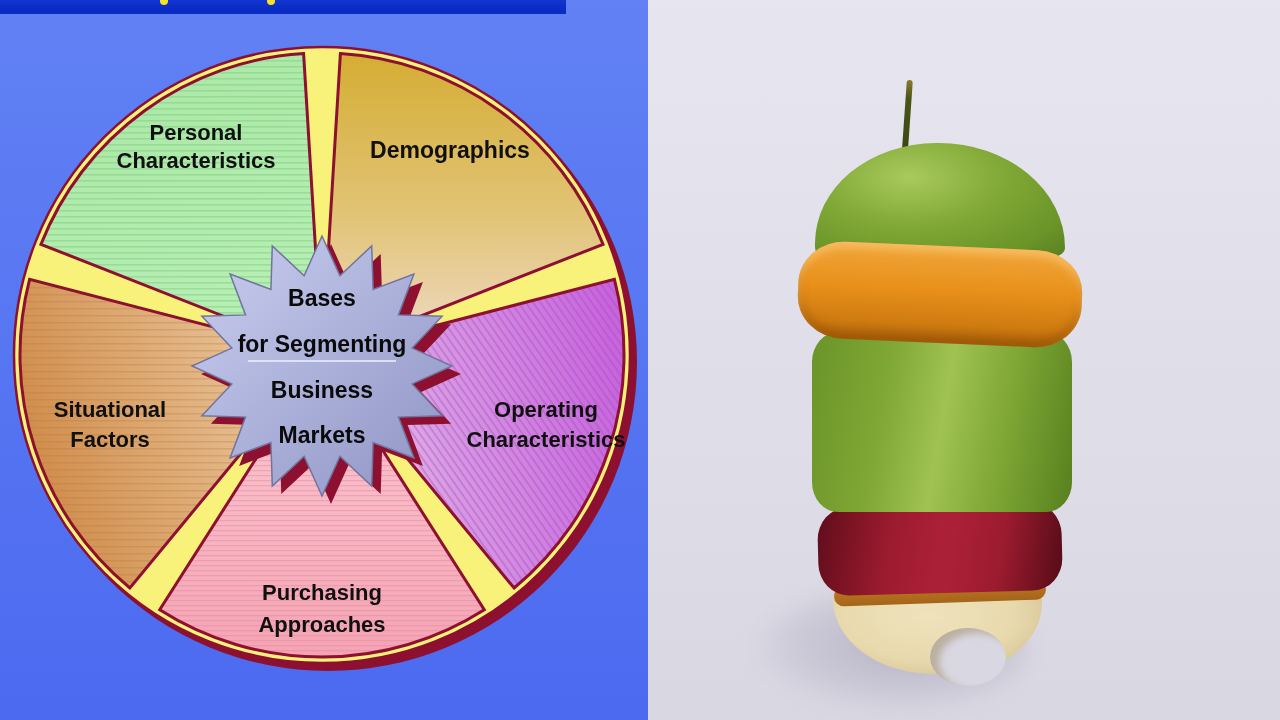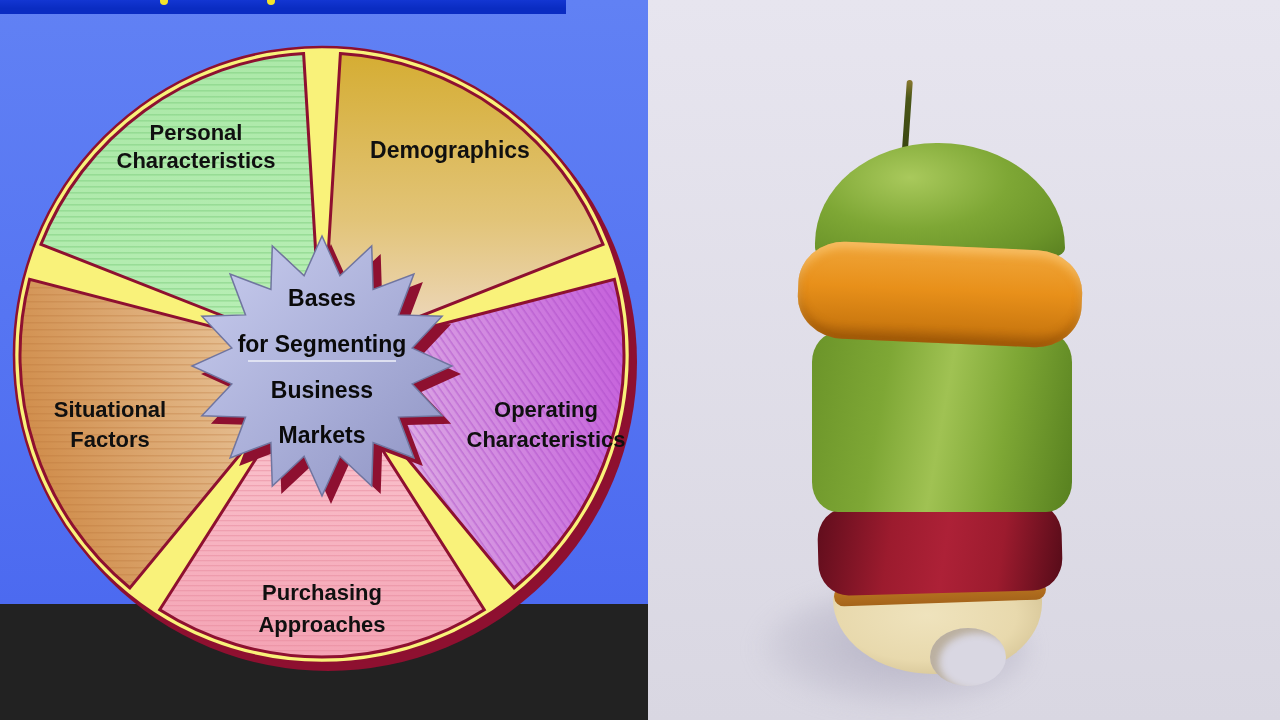--- a/index.html
+++ b/index.html
@@ -1,20 +1,20 @@
 <!DOCTYPE html>
 <html style="--slide-bg-top: #6181f4; --slide-bg-bottom: #4c6af0; --title-bar-blue: #0a2cc2; --descender-yellow: #f3e32b; --photo-bg-top: #e7e5ef; --photo-bg-bottom: #d9d7e2; --fruit-shadow: #b5b2c4; --stem-green: #36430f; --green-apple-top: #7ea735; --orange-slice: #e8901a; --green-apple-middle: #7ea735; --red-apple-slice: #9c1b2e; --pear-bitten-bottom: #e8d9ad;"><head>
 <meta charset="utf-8">
 <style>
   html,body{margin:0;padding:0;background:#222;}
   #screen{position:relative;width:1280px;height:720px;overflow:hidden;
           font-family:"Liberation Sans",sans-serif;}
 
   
-  .slide-left{position:absolute;left:0;top:0;width:648px;height:604px;
+  .slide-left{position:absolute;left:0;top:0;width:648px;height:720px;
     background:linear-gradient(180deg,var(--slide-bg-top,#6181f4) 0%,var(--slide-bg-bottom,#4c6af0) 100%);}
   .title-bar{position:absolute;left:0;top:0;width:566px;height:14px;
     background:linear-gradient(180deg,#1336d2 0%,var(--title-bar-blue,#0a2cc2) 60%);}
   .title-dot{position:absolute;top:0;width:8px;height:5px;
     background:var(--descender-yellow,#f3e32b);border-radius:0 0 4px 4px;}
   .dot-1{left:160px;} .dot-2{left:267px;}
   svg text{font-family:"Liberation Sans",sans-serif;font-weight:bold;}
 
   
   .photo-panel{position:absolute;left:648px;top:0;width:632px;height:720px;overflow:hidden;

